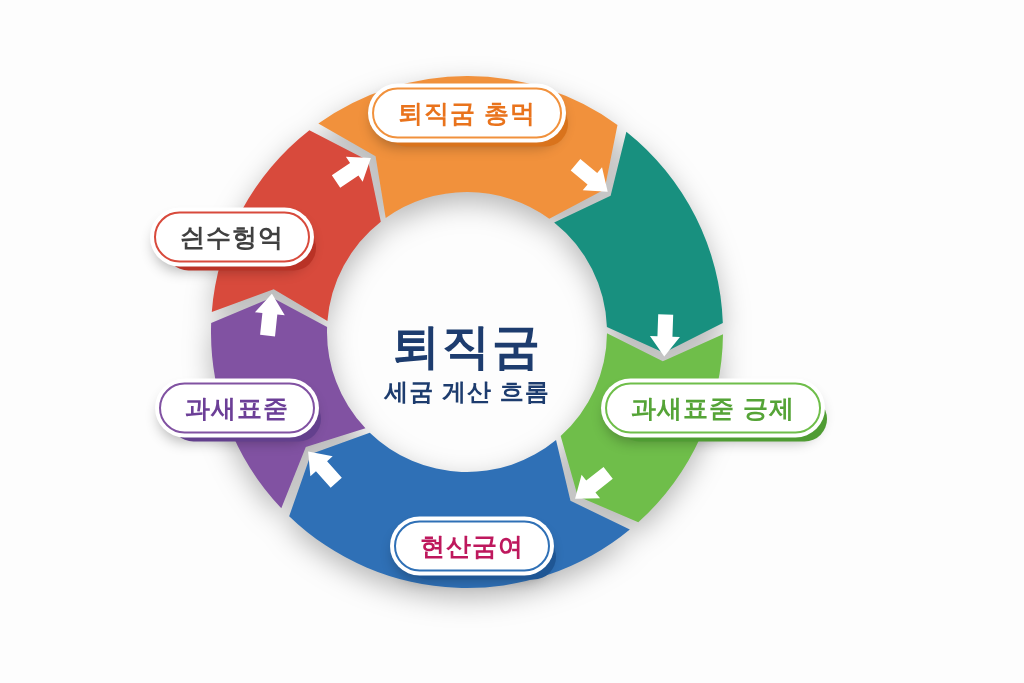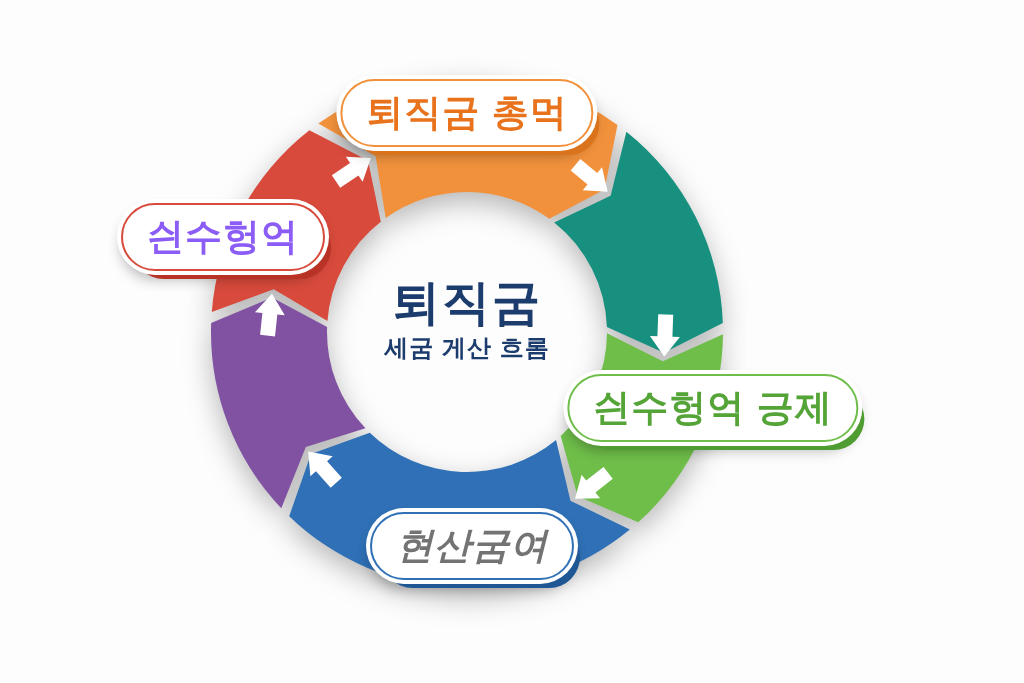--- a/index.html
+++ b/index.html
@@ -10,21 +10,21 @@
   }
   .stage{position:absolute;inset:0;}
   svg.ring{
     position:absolute;left:0;top:0;
     filter:drop-shadow(0 10px 14px rgba(0,0,0,.28));
   }
   .pill{
     position:absolute;transform:translate(-50%,-50%);
     background:#ffffff;border-radius:40px;
     padding:7px 24px;white-space:nowrap;
-    font-size:37px;font-weight:800;letter-spacing:1px;
+    font-size:25px;font-weight:800;letter-spacing:1px;
     display:flex;align-items:center;justify-content:center;
   }
   .center-title{
     position:absolute;left:467px;top:318px;transform:translate(-50%,-50%);
     text-align:center;line-height:1.25;font-weight:800;
   }
   .center-title .line1{font-size:48px;letter-spacing:2px;}
   .center-title .line2{font-size:24px;letter-spacing:1px;}
 </style>
 </head>
@@ -52,23 +52,24 @@
         <polygon points="-21,-7.5 1,-7.5 1,-15 21,0 1,15 1,7.5 -21,7.5" fill="#ffffff"></polygon>
       </g>
       <g transform="translate(269.75,314.74) rotate(276)">
         <polygon points="-21,-7.5 1,-7.5 1,-15 21,0 1,15 1,7.5 -21,7.5" fill="#ffffff"></polygon>
       </g>
       <g transform="translate(353.43,169.81) rotate(326)">
         <polygon points="-21,-7.5 1,-7.5 1,-15 21,0 1,15 1,7.5 -21,7.5" fill="#ffffff"></polygon>
       </g>
     </svg>
 
-  <div class="center-title" style="color: rgb(29, 60, 110);">
+  <div class="center-title" style="color: rgb(29, 60, 110); margin-top: 44px;">
     <div class="line1">퇴직굼</div>
     <div class="line2">세굼 게산 흐롬</div>
   </div>
 
   <div class="pill" style="left: 467px; top: 113px; color: rgb(233, 115, 28); border: 2.5px solid rgb(241, 145, 60); box-shadow: rgb(255, 255, 255) 0px 0px 0px 4px, rgb(217, 115, 28) 9px 11px 0px -3px, rgba(0, 0, 0, 0.3) 0px 8px 14px;">퇴직굼 총먹</div>
-  <div class="pill" style="left: 713px; top: 408px; color: rgb(85, 164, 55); border: 2.5px solid rgb(111, 190, 74); box-shadow: rgb(255, 255, 255) 0px 0px 0px 4px, rgb(79, 156, 51) 9px 11px 0px -3px, rgba(0, 0, 0, 0.3) 0px 8px 14px;">싄수헝억 긍제</div>
-  <div class="pill" style="left: 472px; top: 546px; color: #737373; border: 2.5px solid rgb(47, 112, 182); box-shadow: rgb(255, 255, 255) 0px 0px 0px 4px, rgb(31, 86, 148) 9px 11px 0px -3px, rgba(0, 0, 0, 0.3) 0px 8px 14px; font-style: italic;">현산굼여</div>
-  <div class="pill" style="left: 223px; top: 237px; color: #8b5cf6; border: 2.5px solid rgb(216, 74, 60); box-shadow: rgb(255, 255, 255) 0px 0px 0px 4px, rgb(185, 50, 38) 9px 11px 0px -3px, rgba(0, 0, 0, 0.3) 0px 8px 14px;">싄수헝억</div>
+  <div class="pill" style="left: 713px; top: 408px; color: rgb(85, 164, 55); border: 2.5px solid rgb(111, 190, 74); box-shadow: rgb(255, 255, 255) 0px 0px 0px 4px, rgb(79, 156, 51) 9px 11px 0px -3px, rgba(0, 0, 0, 0.3) 0px 8px 14px;">과새표줃 긍제</div>
+  <div class="pill" style="left: 472px; top: 546px; color: #be185d; border: 2.5px solid rgb(47, 112, 182); box-shadow: rgb(255, 255, 255) 0px 0px 0px 4px, rgb(31, 86, 148) 9px 11px 0px -3px, rgba(0, 0, 0, 0.3) 0px 8px 14px;">현산굼여</div>
+  <div class="pill" style="left: 237px; top: 408px; color: rgb(108, 63, 151); border: 2.5px solid rgb(129, 82, 162); box-shadow: rgb(255, 255, 255) 0px 0px 0px 4px, rgb(99, 64, 141) 9px 11px 0px -3px, rgba(0, 0, 0, 0.3) 0px 8px 14px;">과새표줃</div>
+  <div class="pill" style="left: 232px; top: 237px; color: #404040; border: 2.5px solid rgb(216, 74, 60); box-shadow: rgb(255, 255, 255) 0px 0px 0px 4px, rgb(185, 50, 38) 9px 11px 0px -3px, rgba(0, 0, 0, 0.3) 0px 8px 14px;">싄수헝억</div>
 
 </div>
 
 </body></html>

